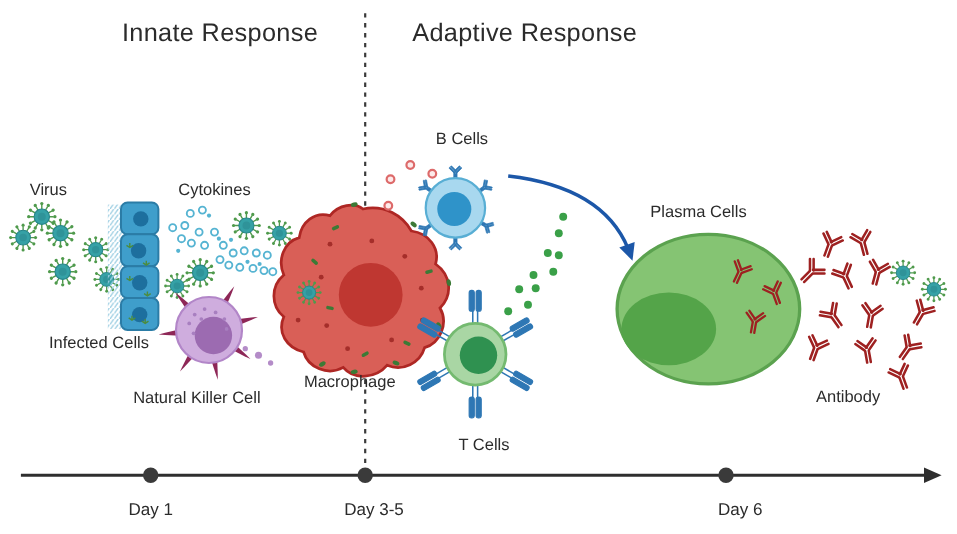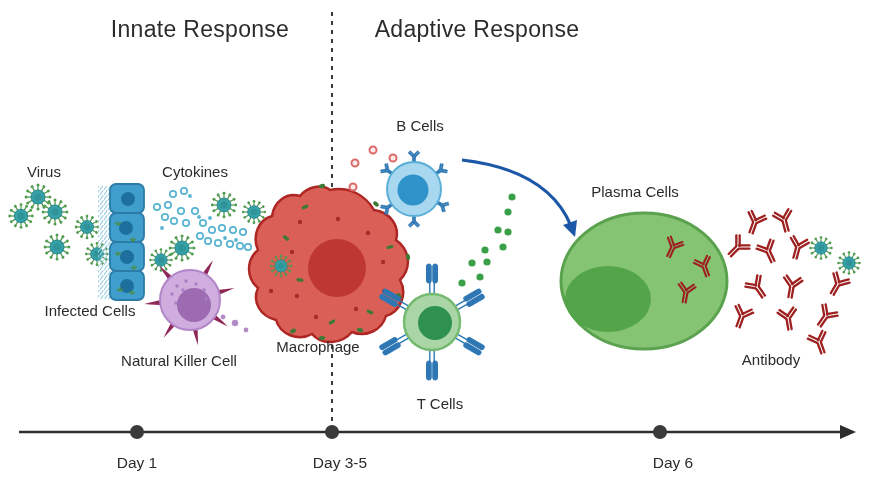--- a/index.html
+++ b/index.html
@@ -1,16 +1,16 @@
 <!DOCTYPE html>
 <html><head>
 <meta charset="utf-8">
 <style>
   html,body{margin:0;padding:0;background:#ffffff;}
-  .stage{position:relative;width:870px;height:485px;background:#ffffff;overflow:hidden;}
+  .stage{position:relative;width:870px;height:485px;background:#ffffff;overflow:hidden;border-radius:32px;}
   svg{display:block;}
   text{font-family:"Liberation Sans",sans-serif;fill:#2b2b2b;}
   .title{font-size:23px;letter-spacing:.3px;}
   .lbl{font-size:15px;}
   .day{font-size:15.5px;}
 </style>
 </head>
 <body>
 
 <div class="stage">

